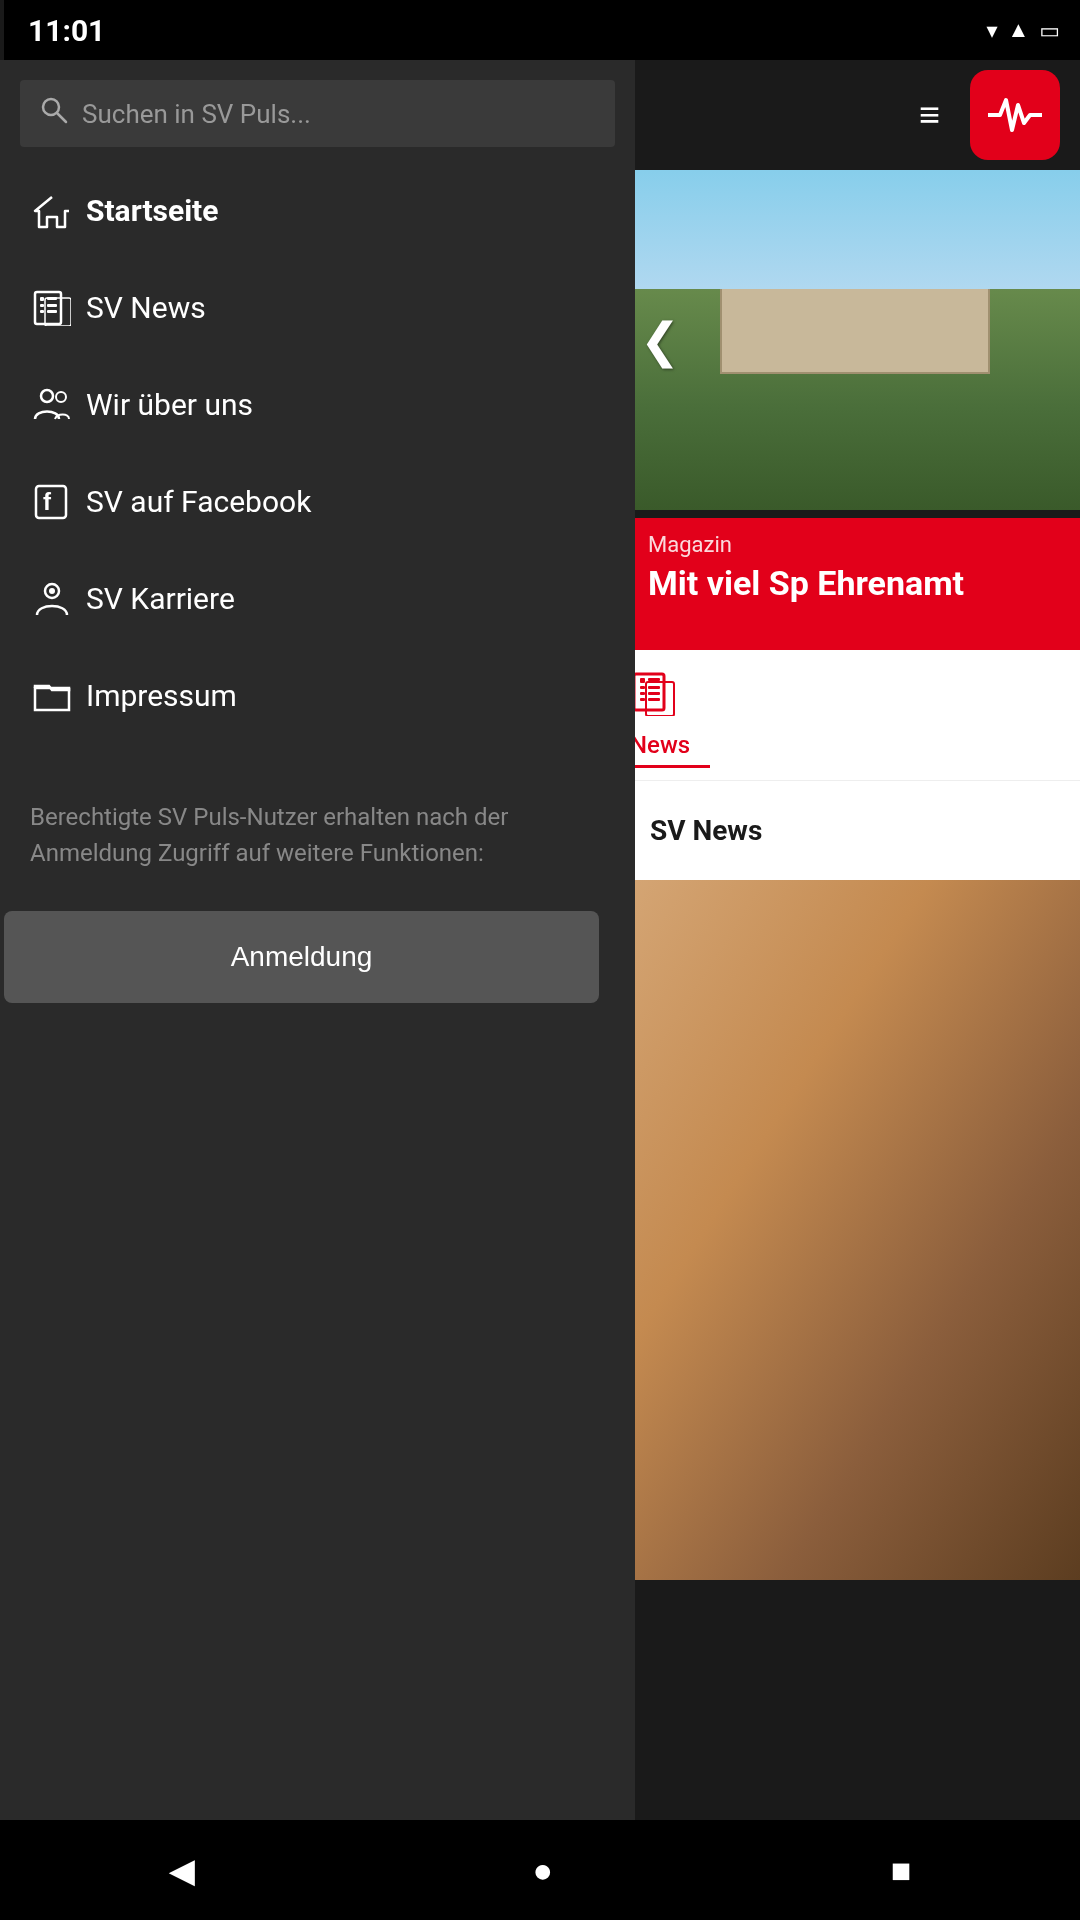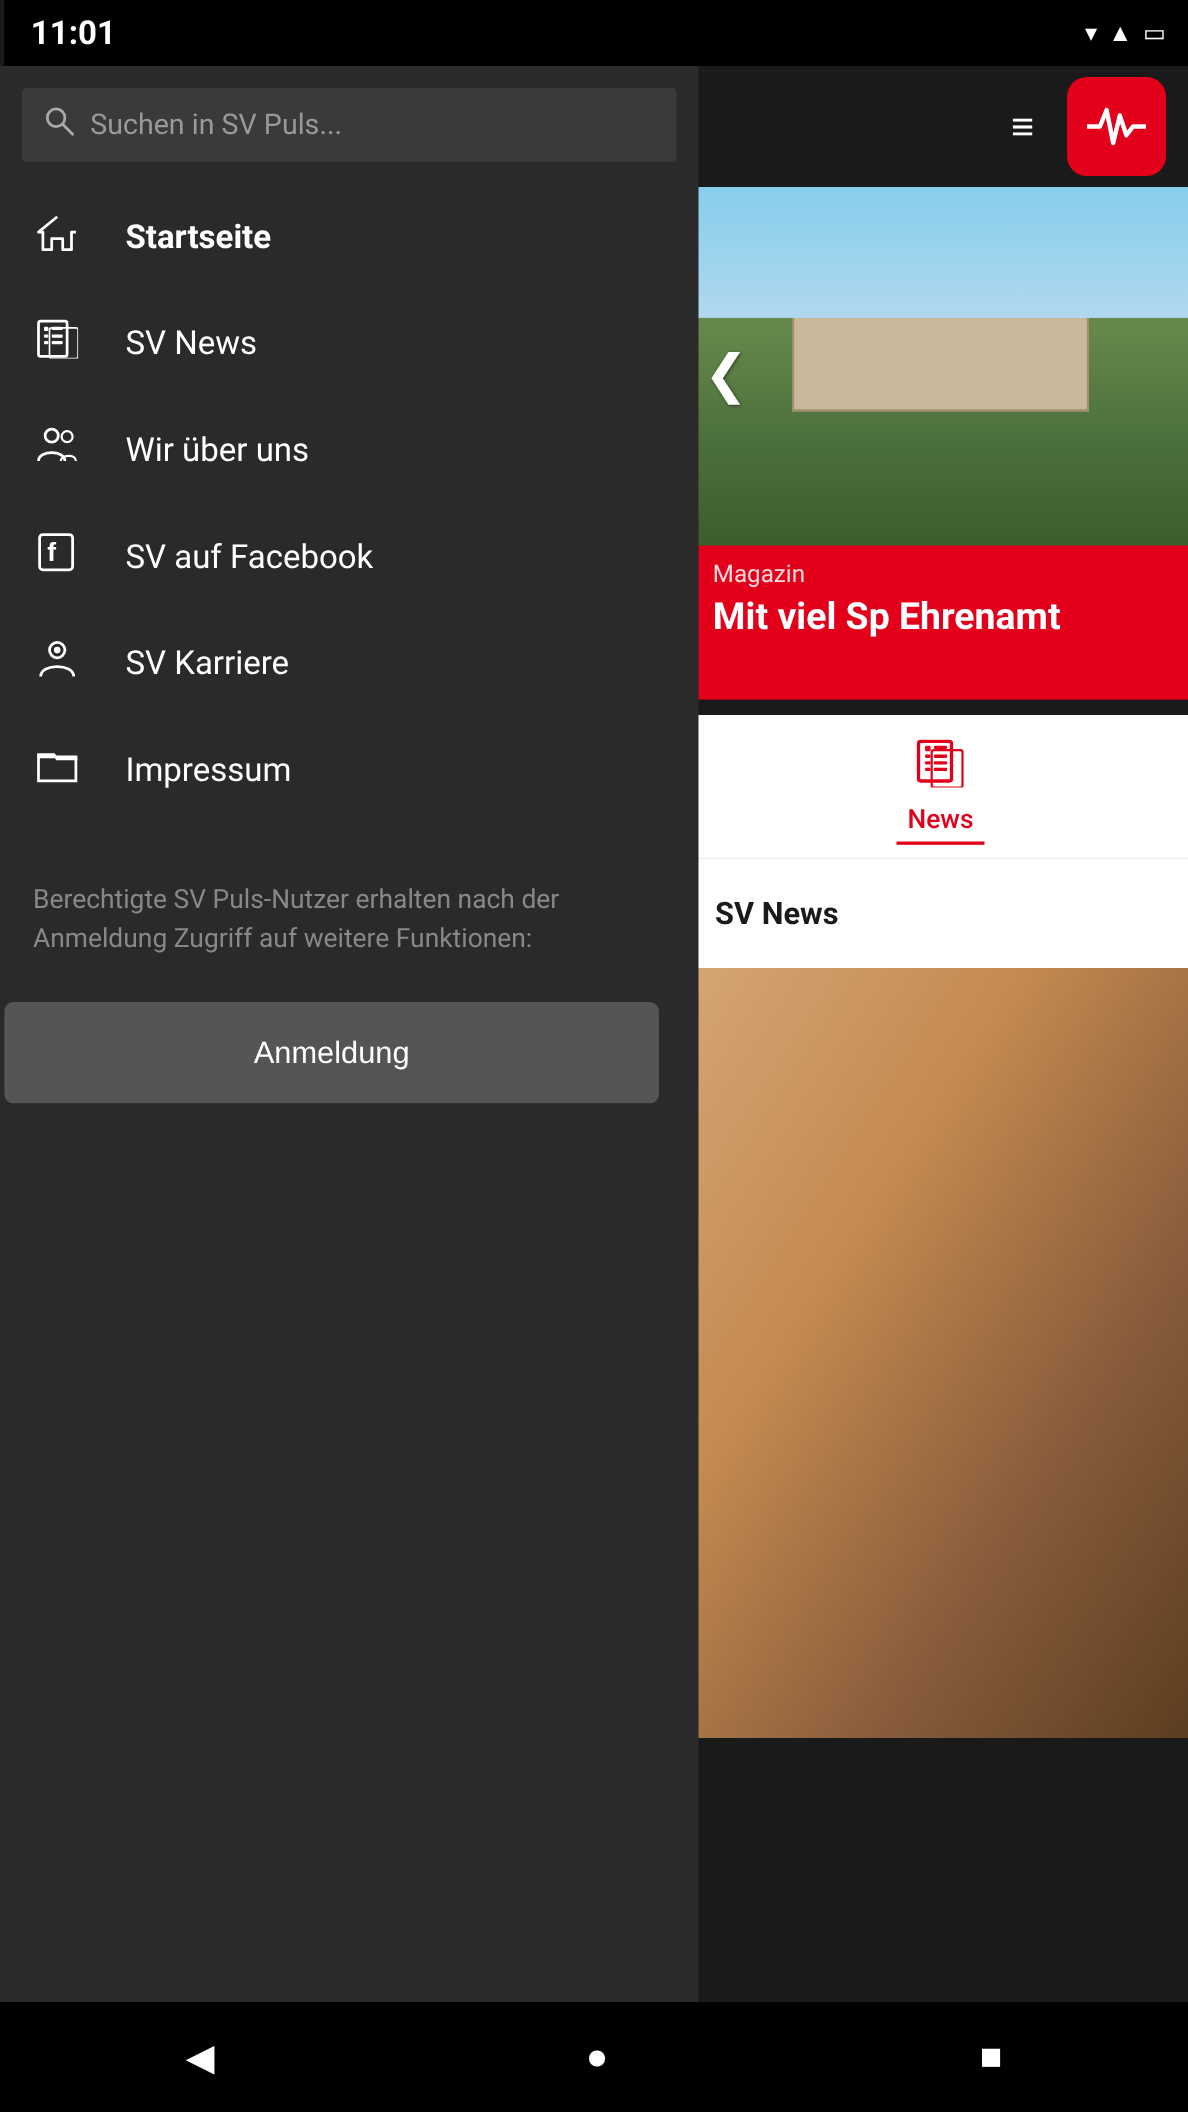--- a/index.html
+++ b/index.html
@@ -109,21 +109,21 @@
       left: 10px;
       transform: translateY(-50%);
       color: #fff;
       font-size: 48px;
       text-shadow: 1px 1px 3px rgba(0,0,0,0.5);
     }
 
     
     .magazine-banner {
       position: absolute;
-      top: 496px;
+      top: 518px;
       left: 630px;
       width: 450px;
       height: 140px;
       background: #e2001a;
       padding: 14px 18px;
     }
 
     .magazine-label {
       color: rgba(255,255,255,0.85);
       font-size: 22px;
@@ -140,21 +140,21 @@
     
     .news-tab-area {
       position: absolute;
       top: 650px;
       left: 630px;
       width: 450px;
       height: 130px;
       background: #fff;
       display: flex;
       flex-direction: column;
-      align-items: center;
+      align-items: flex-start;
       justify-content: center;
       padding-top: 10px;
     }
 
     .news-icon {
       font-size: 44px;
       color: #e2001a;
       margin-bottom: 4px;
     }
 
@@ -233,23 +233,23 @@
       font-size: 26px;
     }
 
     
     .menu-list {
       margin-top: 20px;
     }
 
     .menu-item {
       display: flex;
-      align-items: center;
+      align-items: flex-start;
       padding: 26px 30px;
-      gap: 40px;
+      gap: 12px;
       cursor: pointer;
     }
 
     .menu-item-icon {
       color: #fff;
       font-size: 36px;
       width: 44px;
       text-align: center;
       flex-shrink: 0;
     }

